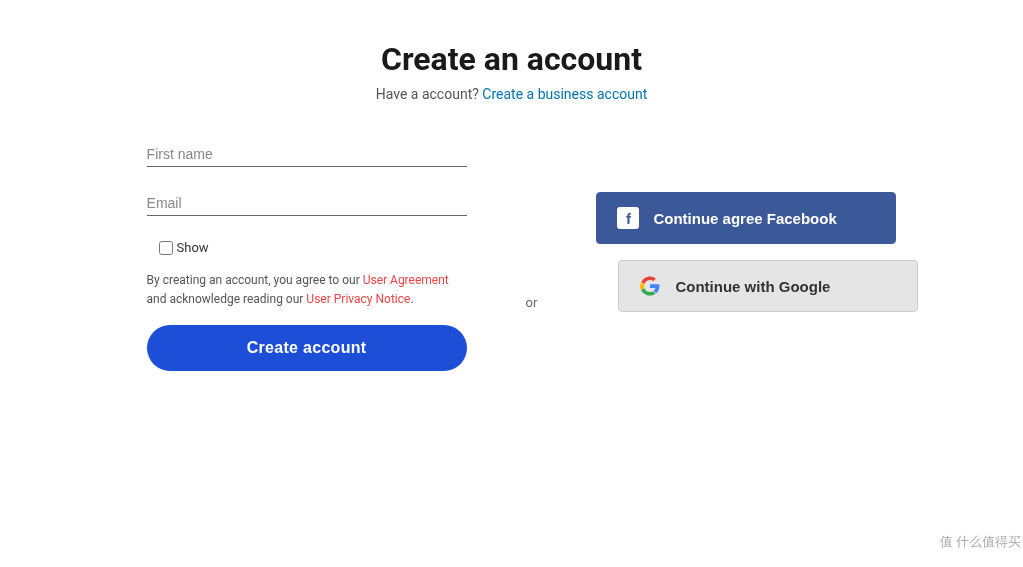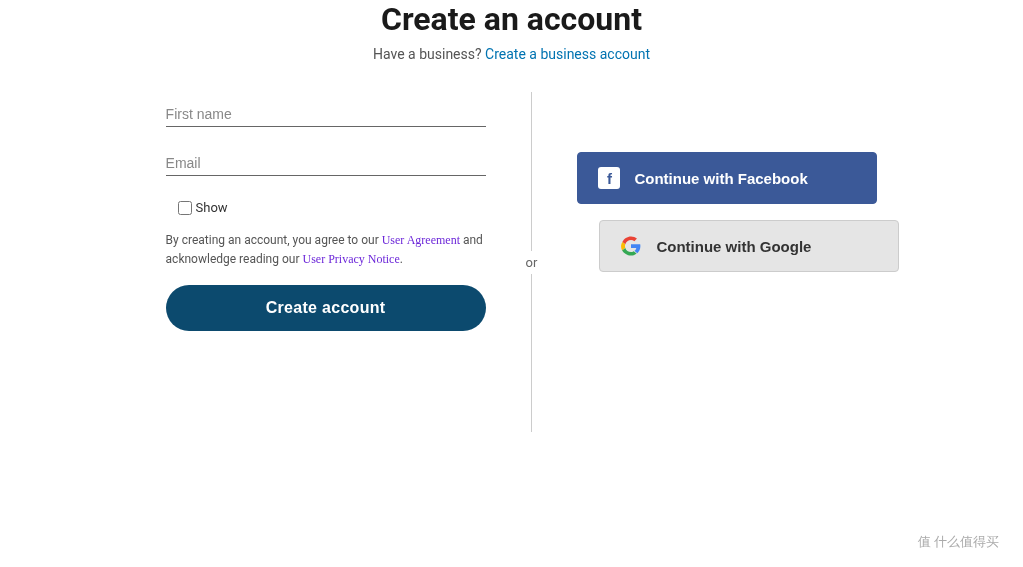--- a/index.html
+++ b/index.html
@@ -13,20 +13,21 @@
       align-items: center;
     }
 
     .page-wrapper {
       width: 1023px;
       min-height: 567px;
       background: #fff;
       display: flex;
       flex-direction: column;
       align-items: center;
+      padding-top: 40px;
     }
 
     .header {
       text-align: center;
       margin-bottom: 30px;
     }
 
     .header h1 {
       font-size: 32px;
       font-weight: 700;
@@ -148,29 +149,28 @@
     }
 
     .agreement-text {
       font-size: 12px;
       color: #555;
       line-height: 1.6;
       margin-bottom: 16px;
     }
 
     .agreement-text a {
-      color: #6d28d9;
+      color: #ef4444;
       text-decoration: none;
-      font-family: Liberation Serif, serif;
     }
 
     .create-account-btn {
       width: 100%;
       padding: 14px;
-      background: #0c4a6e;
+      background: #1d4ed8;
       color: #fff;
       border: none;
       border-radius: 24px;
       font-size: 16px;
       font-weight: 600;
       cursor: pointer;
       letter-spacing: 0.3px;
     }
 
     .social-btn {
@@ -224,32 +224,33 @@
     }
 
     .google-icon svg {
       width: 20px;
       height: 20px;
     }
 
     .watermark {
       position: fixed;
       bottom: 16px;
-      right: 24px;
+      right: 2px;
       font-size: 13px;
       color: #aaa;
     }
 
     .divider-or-wrapper {
       display: flex;
-      flex-direction: column;
+      flex-direction: row;
       align-items: center;
       justify-content: center;
       min-height: 340px;
       position: relative;
+      gap: 18px;
     }
 
     .vertical-line {
       width: 1px;
       background: #ccc;
       flex: 1;
     }
 
     .or-circle {
       font-size: 13px;
@@ -258,21 +259,21 @@
     }
   </style>
 </head>
 <body>
 
 <div class="page-wrapper">
 
   <div class="header">
     <h1>Create an account</h1>
     <p>
-      <span>Have a business?</span>
+      <span>Have a account?</span>
       <a href="#">Create a business account</a>
     </p>
   </div>
 
   <div class="main-content">
 
     <div class="left-panel">
 
       <div class="form-row">
         <div class="form-field half">
@@ -302,21 +303,21 @@
     <div class="divider-or-wrapper">
       <div class="vertical-line"></div>
       <span class="or-circle">or</span>
       <div class="vertical-line"></div>
     </div>
 
     <div class="right-panel">
 
       <button class="social-btn facebook-btn">
         <div class="fb-icon">f</div>
-        <span>Continue with Facebook</span>
+        <span>Continue agree Facebook</span>
       </button>
 
       <button class="social-btn google-btn">
         <div class="google-icon">
           <svg viewBox="0 0 48 48" xmlns="http://www.w3.org/2000/svg">
             <path fill="#EA4335" d="M24 9.5c3.13 0 5.94 1.08 8.15 2.84l6.1-6.1C34.46 3.14 29.52 1 24 1 14.82 1 6.93 6.48 3.25 14.34l7.1 5.52C12.1 13.78 17.6 9.5 24 9.5z"></path>
             <path fill="#4285F4" d="M46.5 24.5c0-1.56-.14-3.07-.4-4.5H24v8.51h12.65c-.55 2.95-2.2 5.44-4.68 7.12l7.19 5.58C43.59 37.13 46.5 31.27 46.5 24.5z"></path>
             <path fill="#FBBC05" d="M10.36 28.34A14.53 14.53 0 0 1 9.5 24c0-1.51.26-2.97.72-4.34l-7.1-5.52A23.94 23.94 0 0 0 0 24c0 3.86.93 7.5 2.56 10.72l7.8-6.38z"></path>
             <path fill="#34A853" d="M24 47c5.52 0 10.15-1.83 13.53-4.96l-7.19-5.58c-1.99 1.33-4.55 2.12-6.34 2.12-6.38 0-11.78-4.3-13.64-10.06l-7.8 6.38C6.86 41.5 14.78 47 24 47z"></path>
           </svg>

